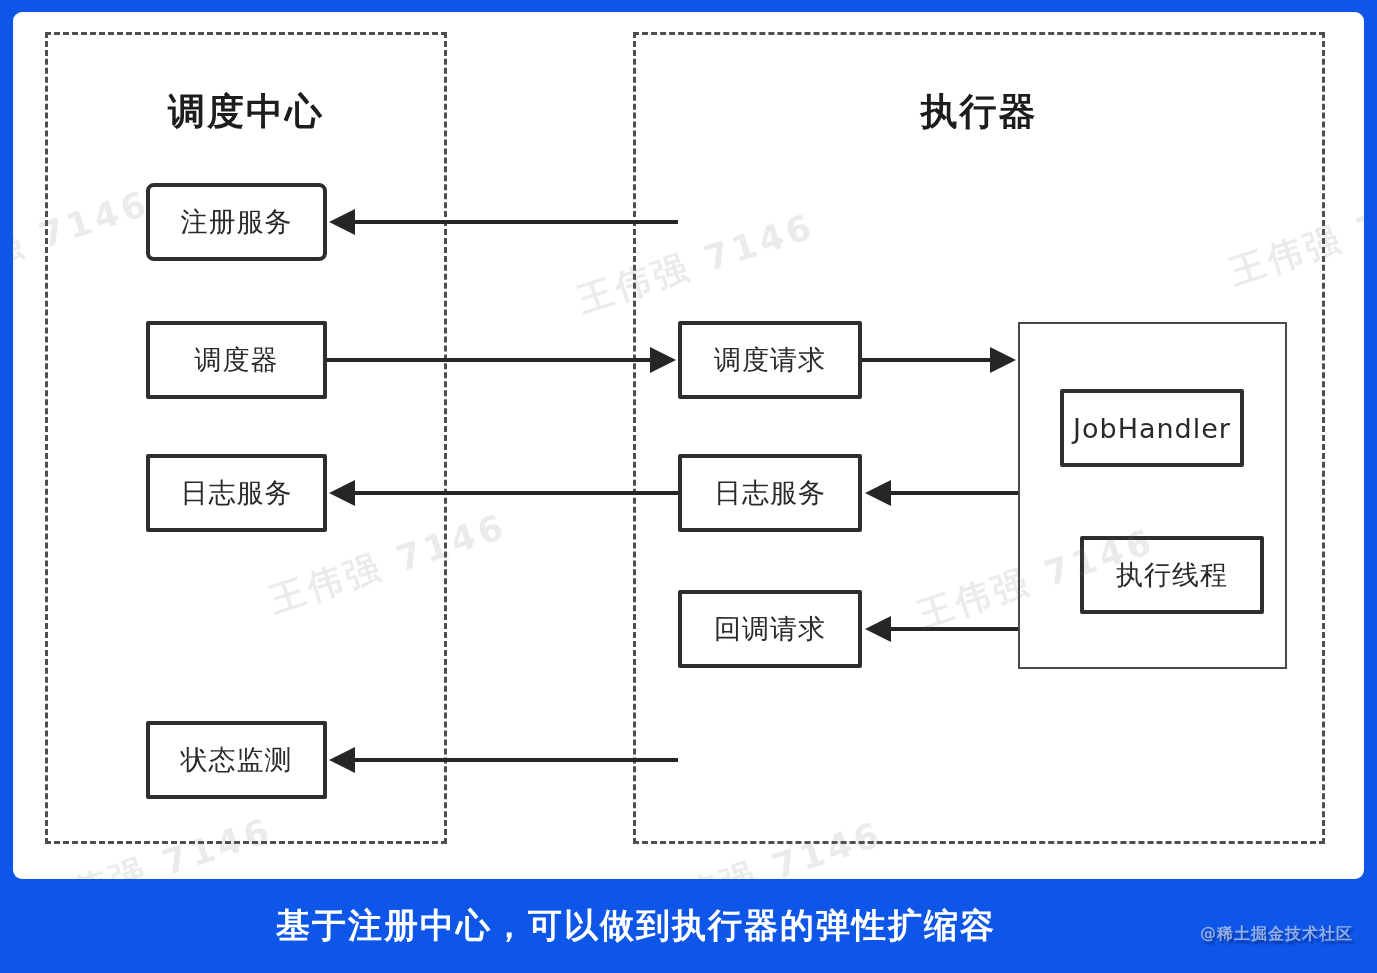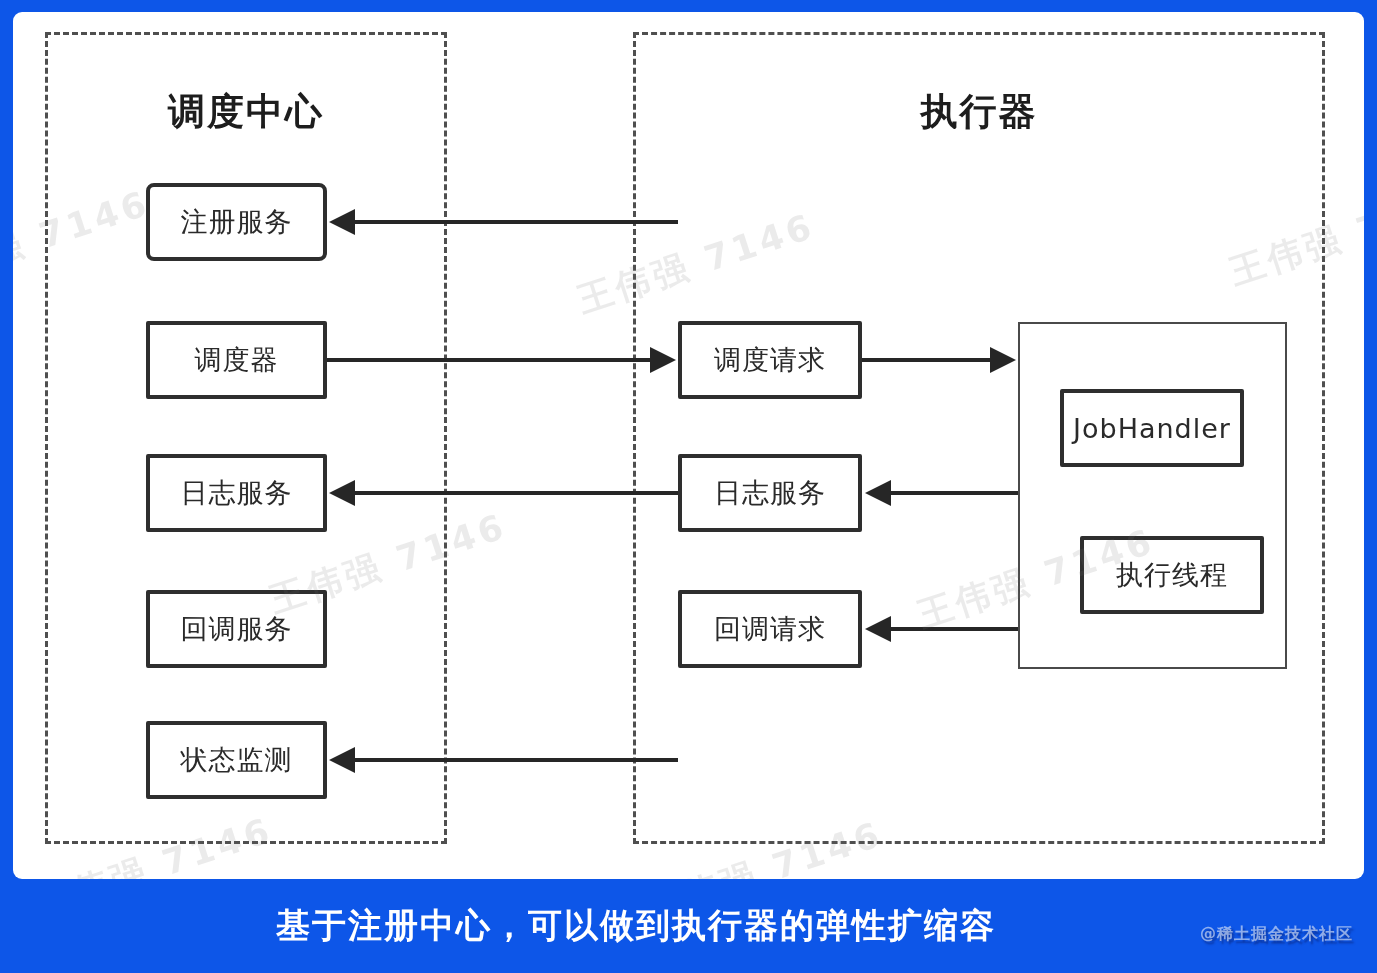--- a/index.html
+++ b/index.html
@@ -146,23 +146,20 @@
 
     <div class="node col-left row-1">
       <span>注册服务</span>
     </div>
     <div class="node col-left row-2">
       <span>调度器</span>
     </div>
     <div class="node col-left row-3">
       <span>日志服务</span>
     </div>
-    <div class="node col-left row-4">
-      <span>回调服务</span>
-    </div>
     <div class="node col-left row-5">
       <span>状态监测</span>
     </div>
 
     <div class="node col-right row-2">
       <span>调度请求</span>
     </div>
     <div class="node col-right row-3">
       <span>日志服务</span>
     </div>

